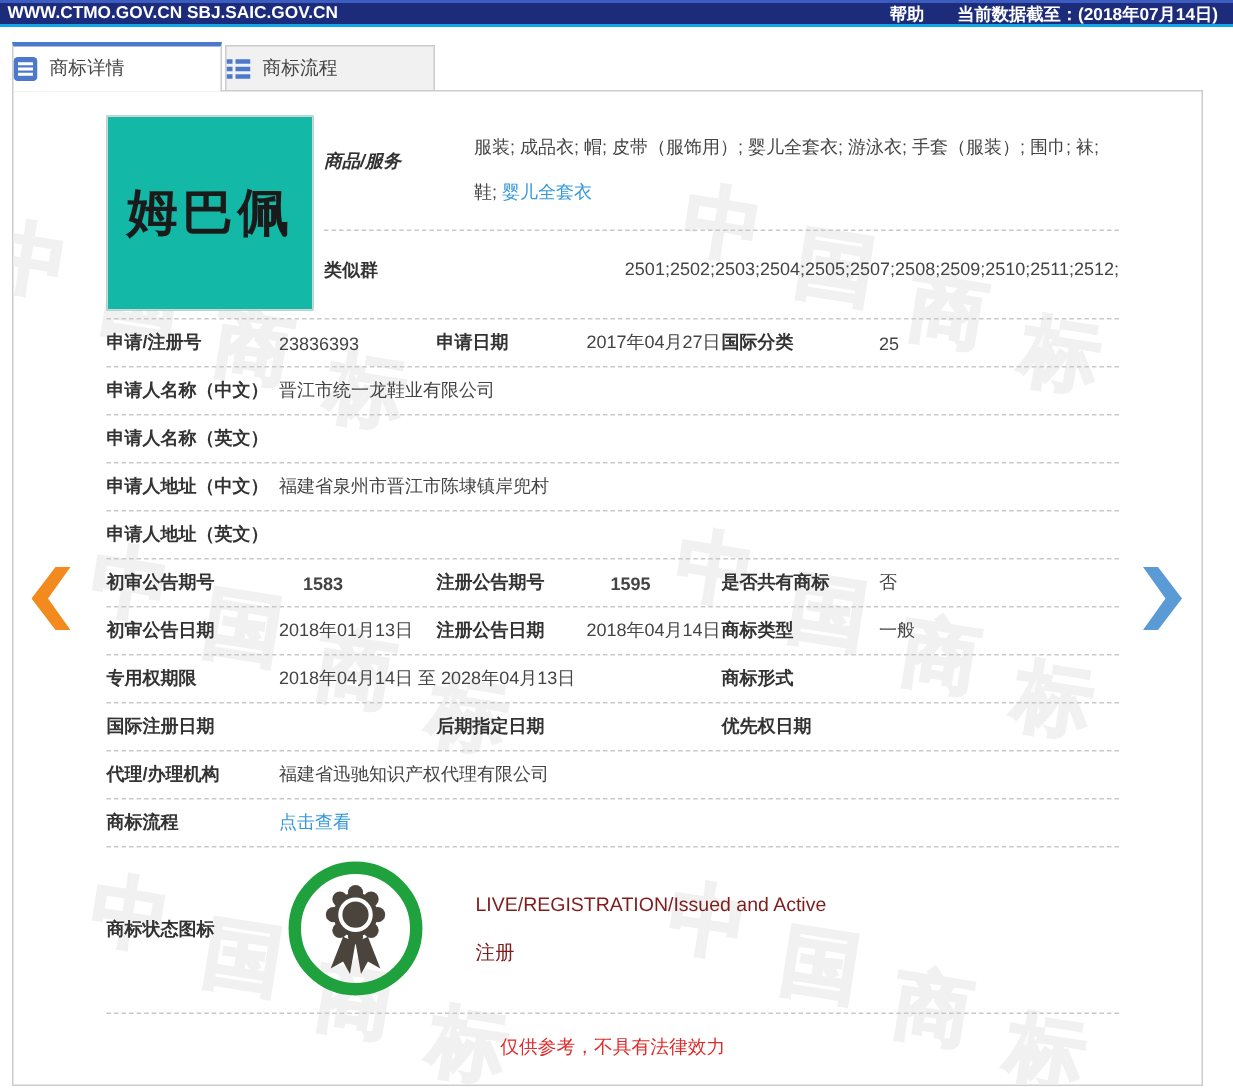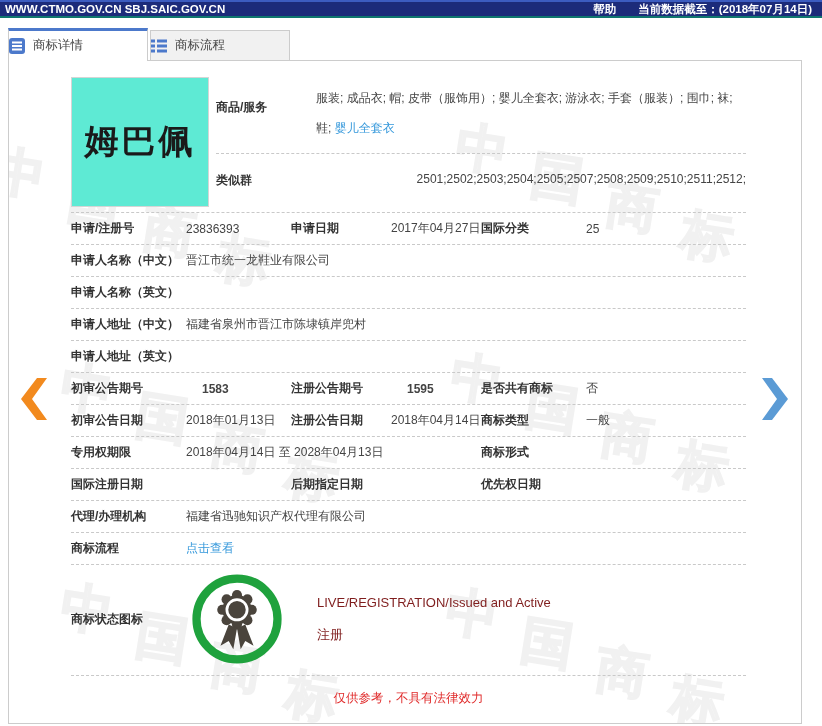--- a/index.html
+++ b/index.html
@@ -5,21 +5,21 @@
   * { box-sizing: border-box; }
   html,body { margin:0; padding:0; }
   body {
     width:822px; height:726px; overflow:hidden; background:#fff;
     font-family:"Liberation Sans","DejaVu Sans",sans-serif;
     font-size:12px; color:#333; position:relative;
   }
   
   .topbar {
     height:18px; background:#1c2b7a;
-    border-top:2px solid #3c5cc0; border-bottom:2px solid #0f766e;
+    border-top:2px solid #3c5cc0; border-bottom:2px solid #0ea5e9;
     color:#fff; display:flex; justify-content:space-between; align-items:center;
     padding:0 10px 0 5px; font-weight:bold; font-size:11.5px; white-space:nowrap;
   }
   .topbar-right { display:flex; gap:22px; align-items:center; }
   .topbar a { color:#fff; text-decoration:none; cursor:pointer; }
   
   .tabs { display:flex; align-items:flex-end; padding-left:8px; height:42px; position:relative; z-index:2; }
   .tab {
     display:flex; align-items:center; gap:8px;
     width:140px; cursor:pointer; color:#444; font-size:12.5px;
@@ -34,30 +34,30 @@
   .tab svg { display:block; }
   
   .panel {
     position:relative; z-index:1; margin:0 20px 0 8px; height:664px;
     border:1px solid #ccc; background:#fff; overflow:hidden;
   }
   .content { position:absolute; left:62px; top:16px; width:675px; z-index:2; }
   
   .rowA { display:flex; border-bottom:1px dashed #c9c9c9; padding-bottom:5px; }
   .tm-box {
-    width:138px; height:130px; border:1px solid #d5d5d5; background:#5eead4; flex-shrink:0;
+    width:138px; height:130px; border:1px solid #d5d5d5; background:#14b8a6; flex-shrink:0;
     display:flex; align-items:center; justify-content:center;
     font-size:34px; font-weight:bold; color:#1a1a1a; letter-spacing:3px;
   }
   .rowA-right { flex:1; margin-left:7px; }
   .subrow { display:flex; }
   .subrow1 { padding:6px 0 10px; border-bottom:1px dashed #c9c9c9; }
   .subrow2 { padding:18px 0 12px;justify-content:space-between; }
   .subrow .flabel { width:100px; flex-shrink:0; }
-  .subrow1 .flabel { padding-top:16px; }
+  .subrow1 .flabel { padding-top:16px;font-style:italic; }
   .goods-val { flex:1; line-height:30px; }
   
   .trow {
     display:grid; grid-template-columns:115px 105px 100px 90px 105px 1fr;
     align-items:center; min-height:32px; border-bottom:1px dashed #c9c9c9;
     white-space:nowrap;
   }
   .trow-2col { grid-template-columns:115px 1fr; }
   .flabel { font-weight:bold; color:#333; }
   .fval { color:#444; }

